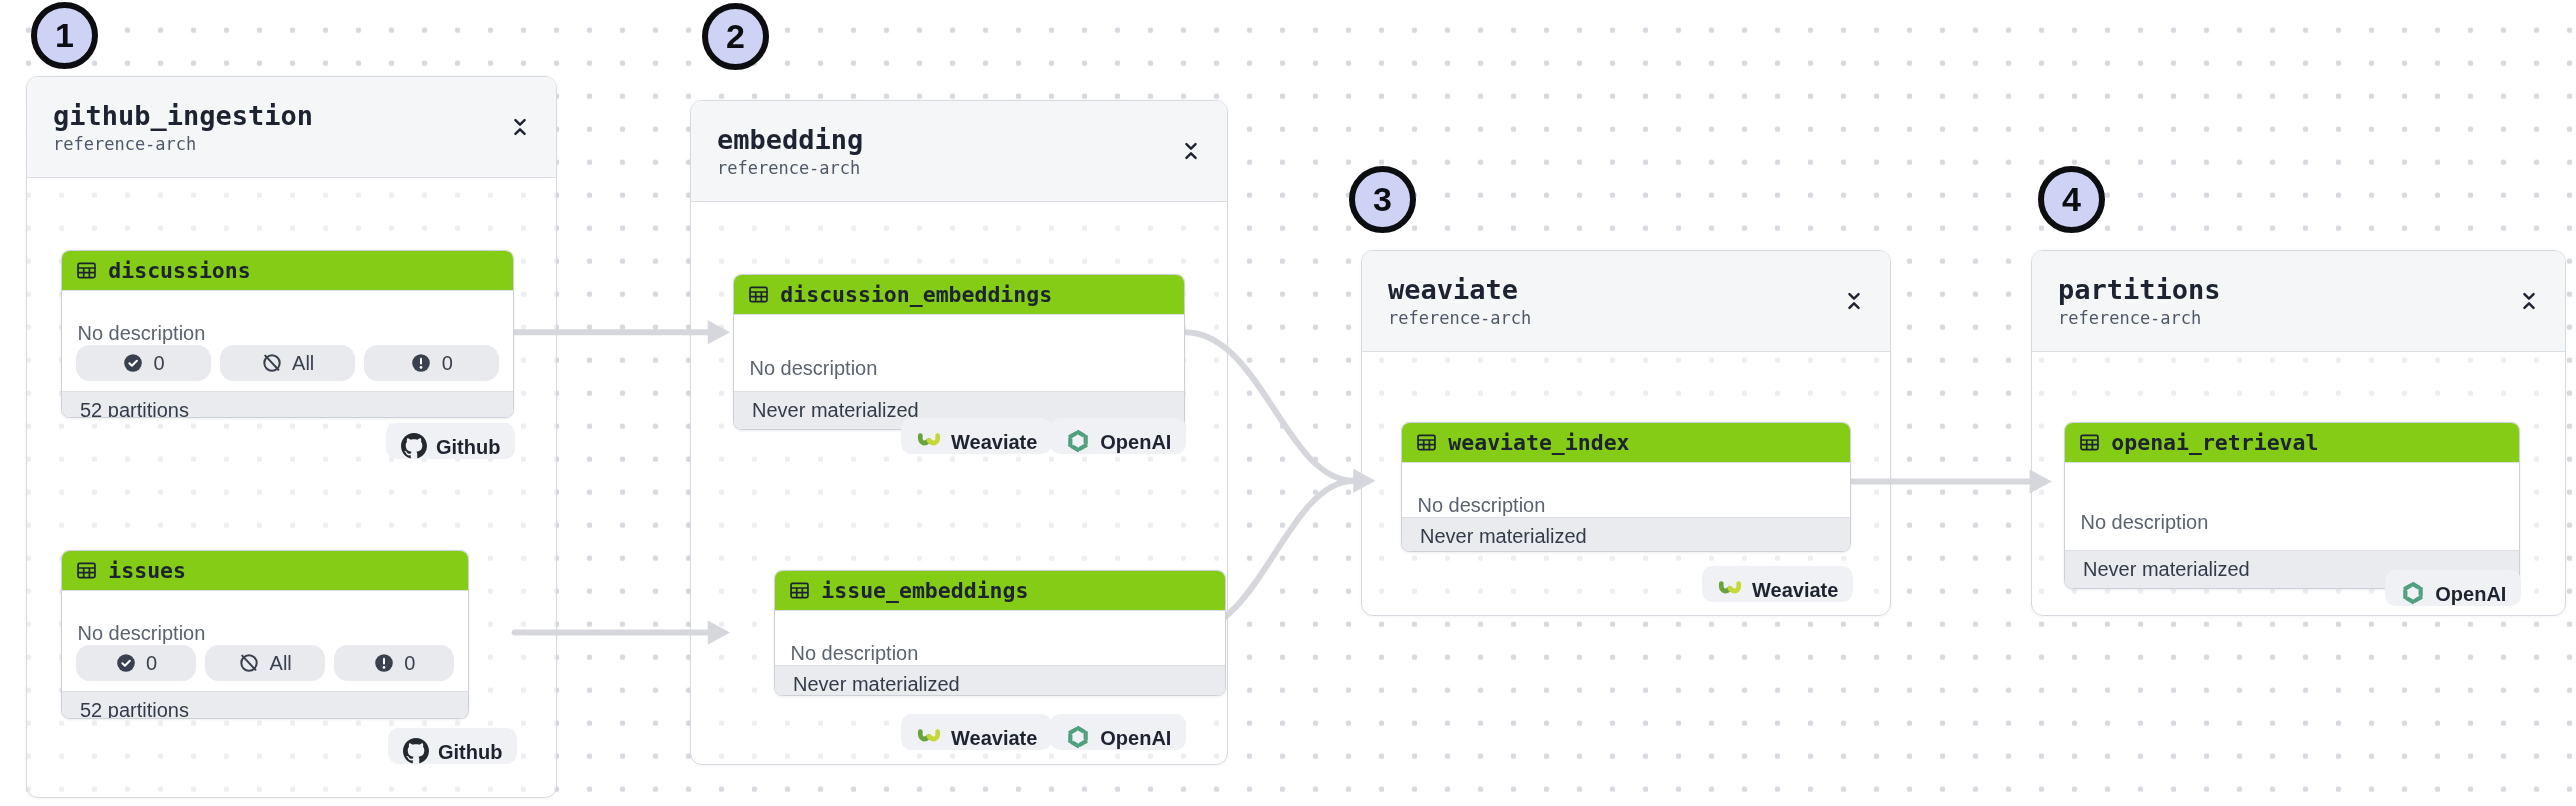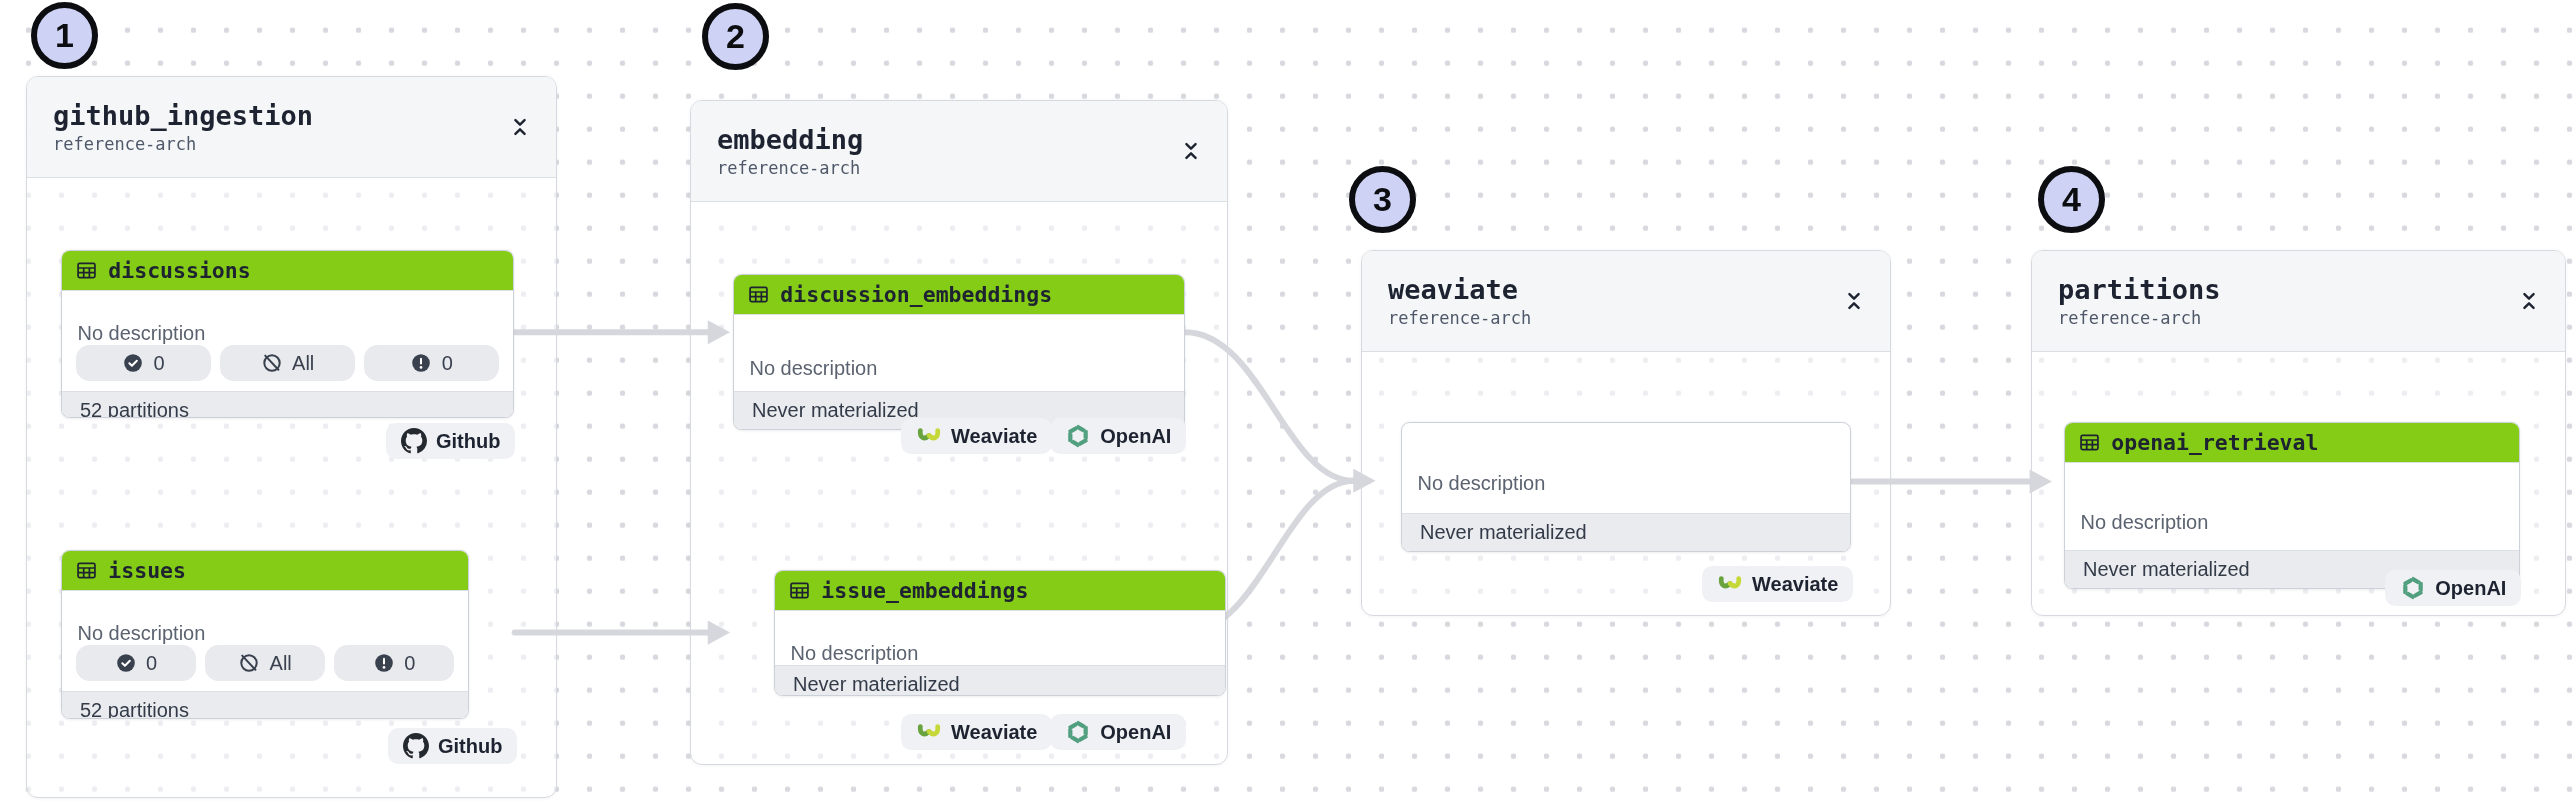--- a/index.html
+++ b/index.html
@@ -78,21 +78,21 @@
   }
   .asset-footer{
     flex:none;height:38px;box-sizing:border-box;
     background:#e9ebef;border-top:1.7px solid #dcdfe4;
     display:flex;align-items:center;
     padding:0 18px;font-size:20px;color:#333b48;
   }
   
   .tag-pill{
     position:absolute;z-index:3;height:36px;
-    display:flex;align-items:center;gap:9.4px;
+    display:flex;align-items:flex-end;gap:9.4px;
     padding:0 14.6px;background:#f0f1f4;border-radius:10.3px;
     font-weight:bold;font-size:20px;color:#1d2330;
   }
   
   .marker{
     position:absolute;z-index:10;
     width:55px;height:55px;border:6px solid #0c0d10;border-radius:50%;
     background:#ced3f5;
     display:flex;align-items:center;justify-content:center;
     font-weight:bold;font-size:34px;color:#0c0d10;
@@ -286,20 +286,29 @@
           <path d="M3.2 9.4 H20.8 M3.2 14.3 H20.8 M9.1 9.4 V19.4 M15 9.4 V19.4"></path>
         </g>
       </svg>
       <span>issue_embeddings</span>
     </header>
     <div class="asset-desc">No description</div>
     <footer class="asset-footer">Never materialized</footer>
   </article>
 
   <article class="asset-card" style="left:1401px;top:422px;width:450px;height:130px;">
+    <header class="asset-header">
+      <svg class="icon" width="23" height="23" viewBox="0 0 24 24">
+        <g fill="none" stroke="#1d2330" stroke-width="1.8">
+          <rect x="3.2" y="4.6" width="17.6" height="14.8" rx="1.6"></rect>
+          <path d="M3.2 9.4 H20.8 M3.2 14.3 H20.8 M9.1 9.4 V19.4 M15 9.4 V19.4"></path>
+        </g>
+      </svg>
+      <span>weaviate_index</span>
+    </header>
     <div class="asset-desc">No description</div>
     <footer class="asset-footer">Never materialized</footer>
   </article>
 
   <article class="asset-card" style="left:2064px;top:422px;width:456px;height:167px;">
     <header class="asset-header">
       <svg class="icon" width="23" height="23" viewBox="0 0 24 24">
         <g fill="none" stroke="#1d2330" stroke-width="1.8">
           <rect x="3.2" y="4.6" width="17.6" height="14.8" rx="1.6"></rect>
           <path d="M3.2 9.4 H20.8 M3.2 14.3 H20.8 M9.1 9.4 V19.4 M15 9.4 V19.4"></path>

